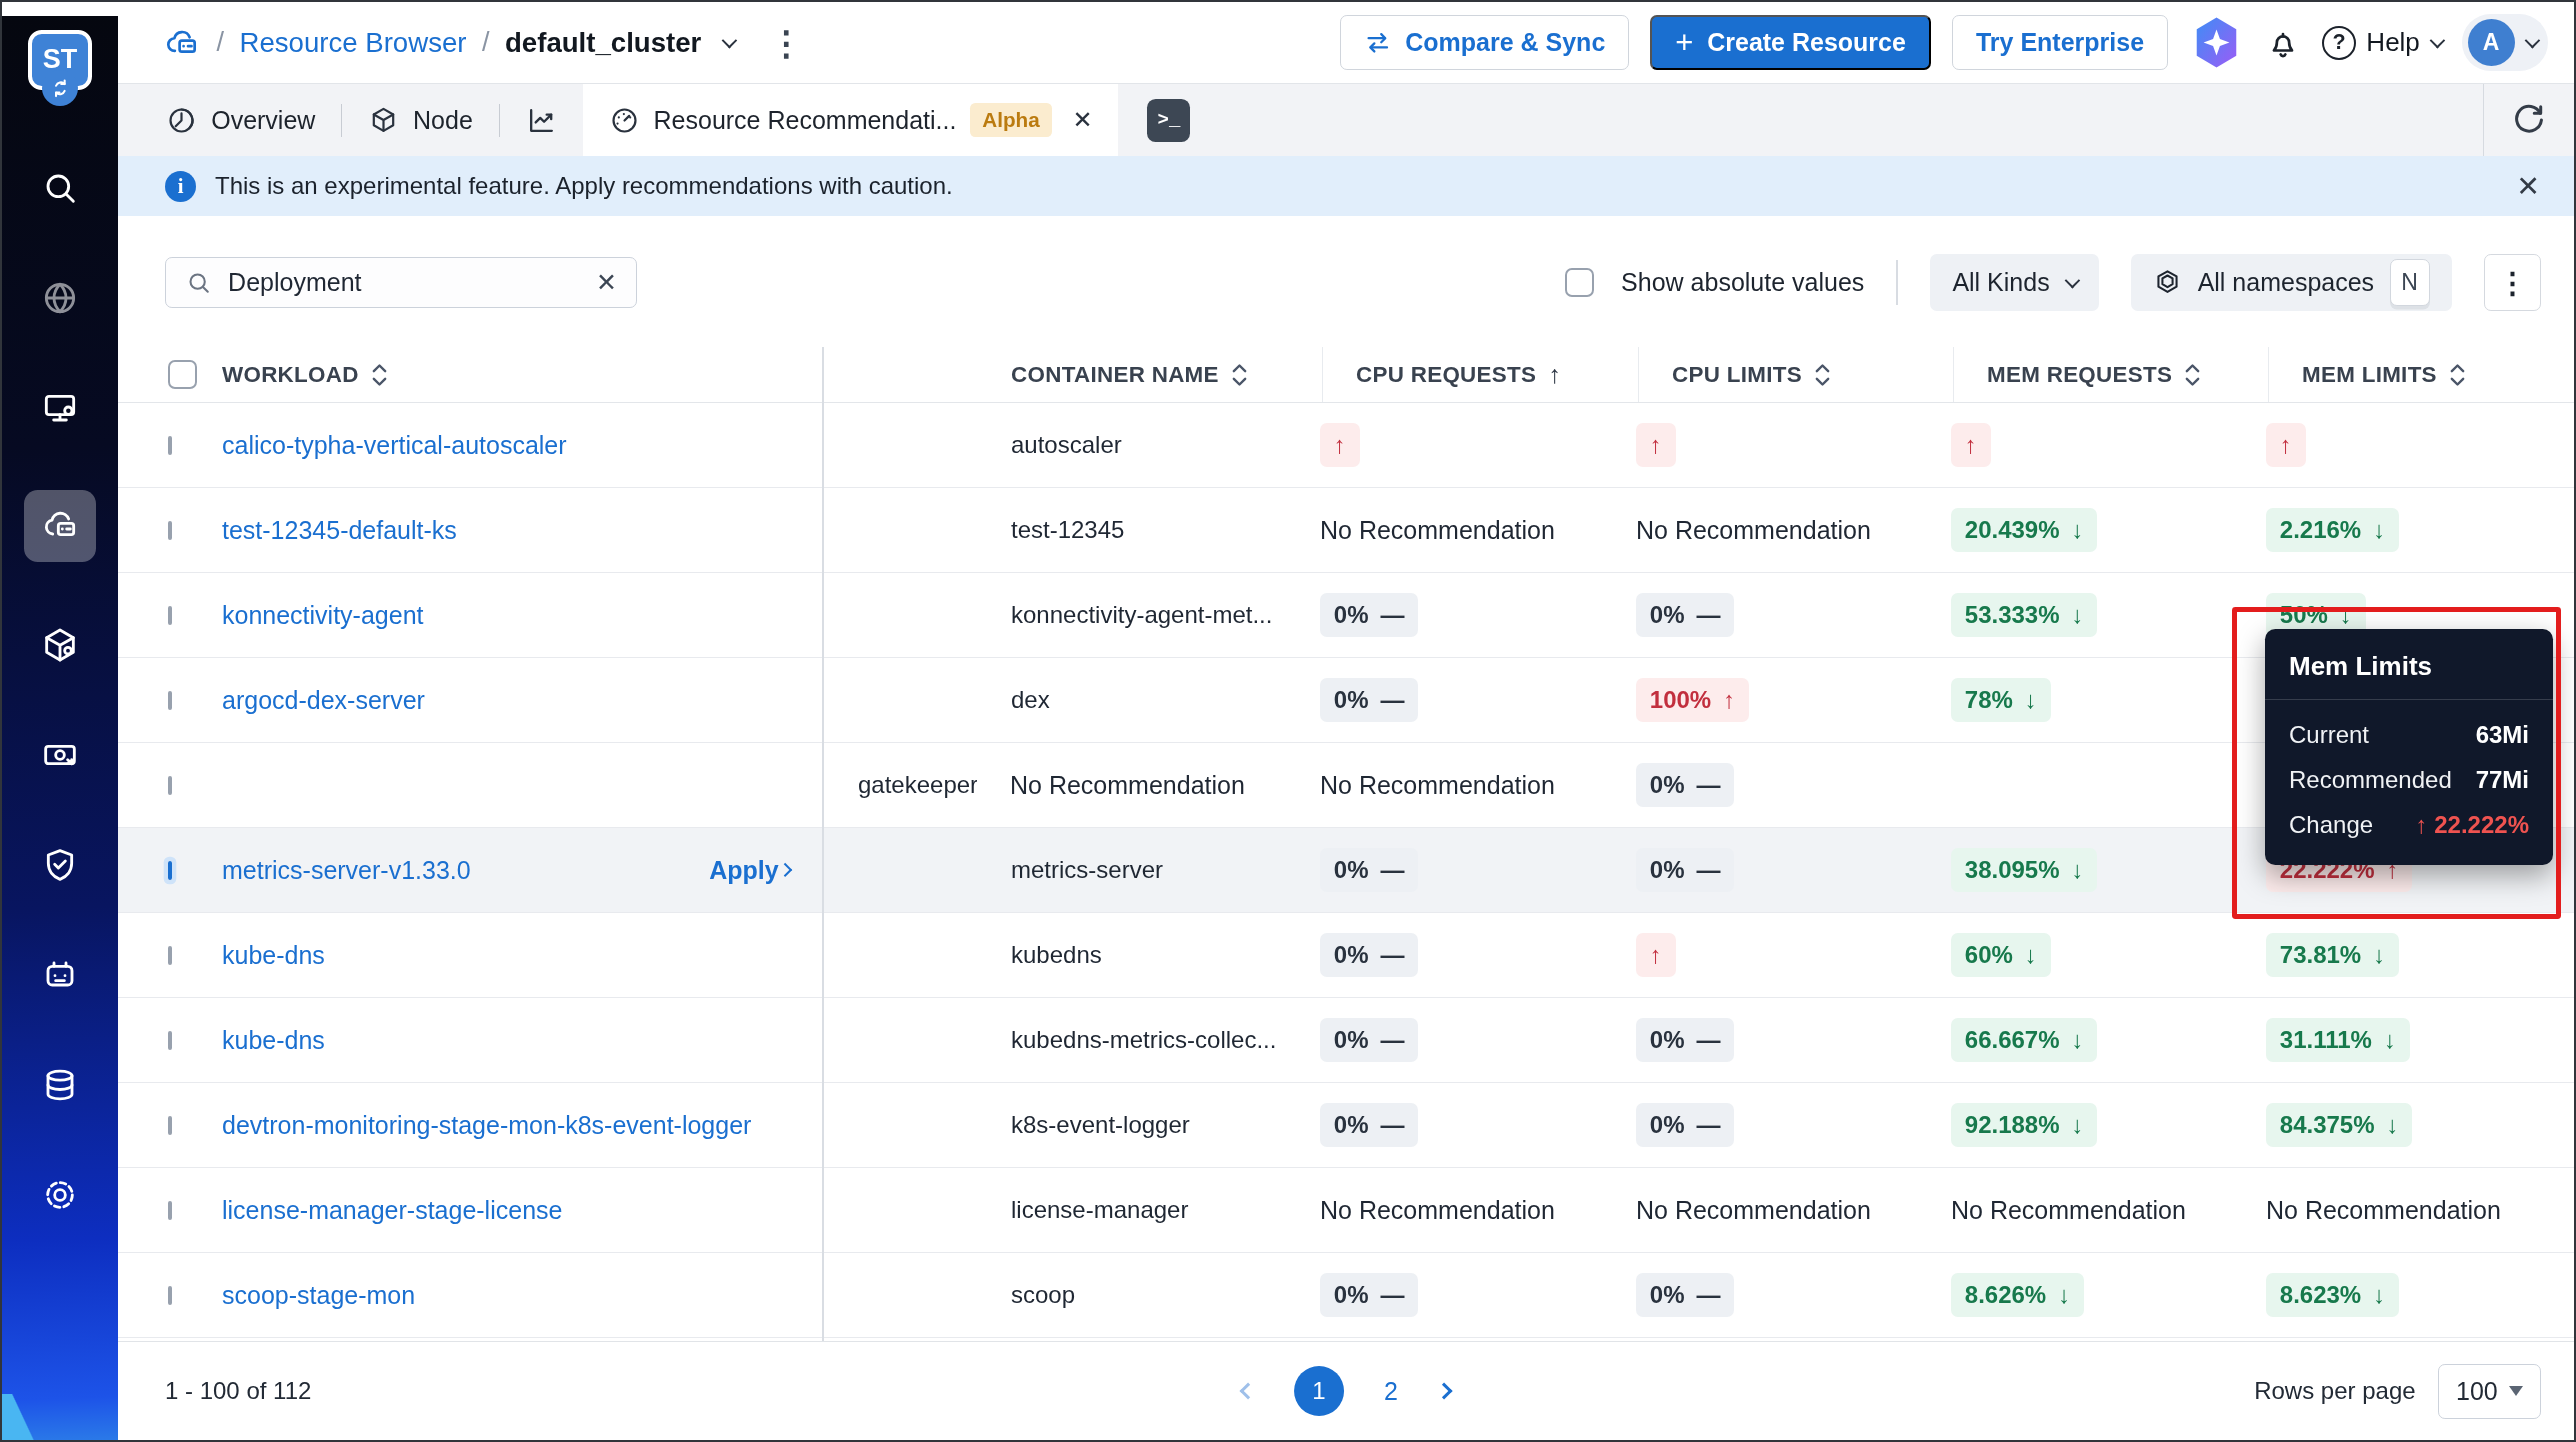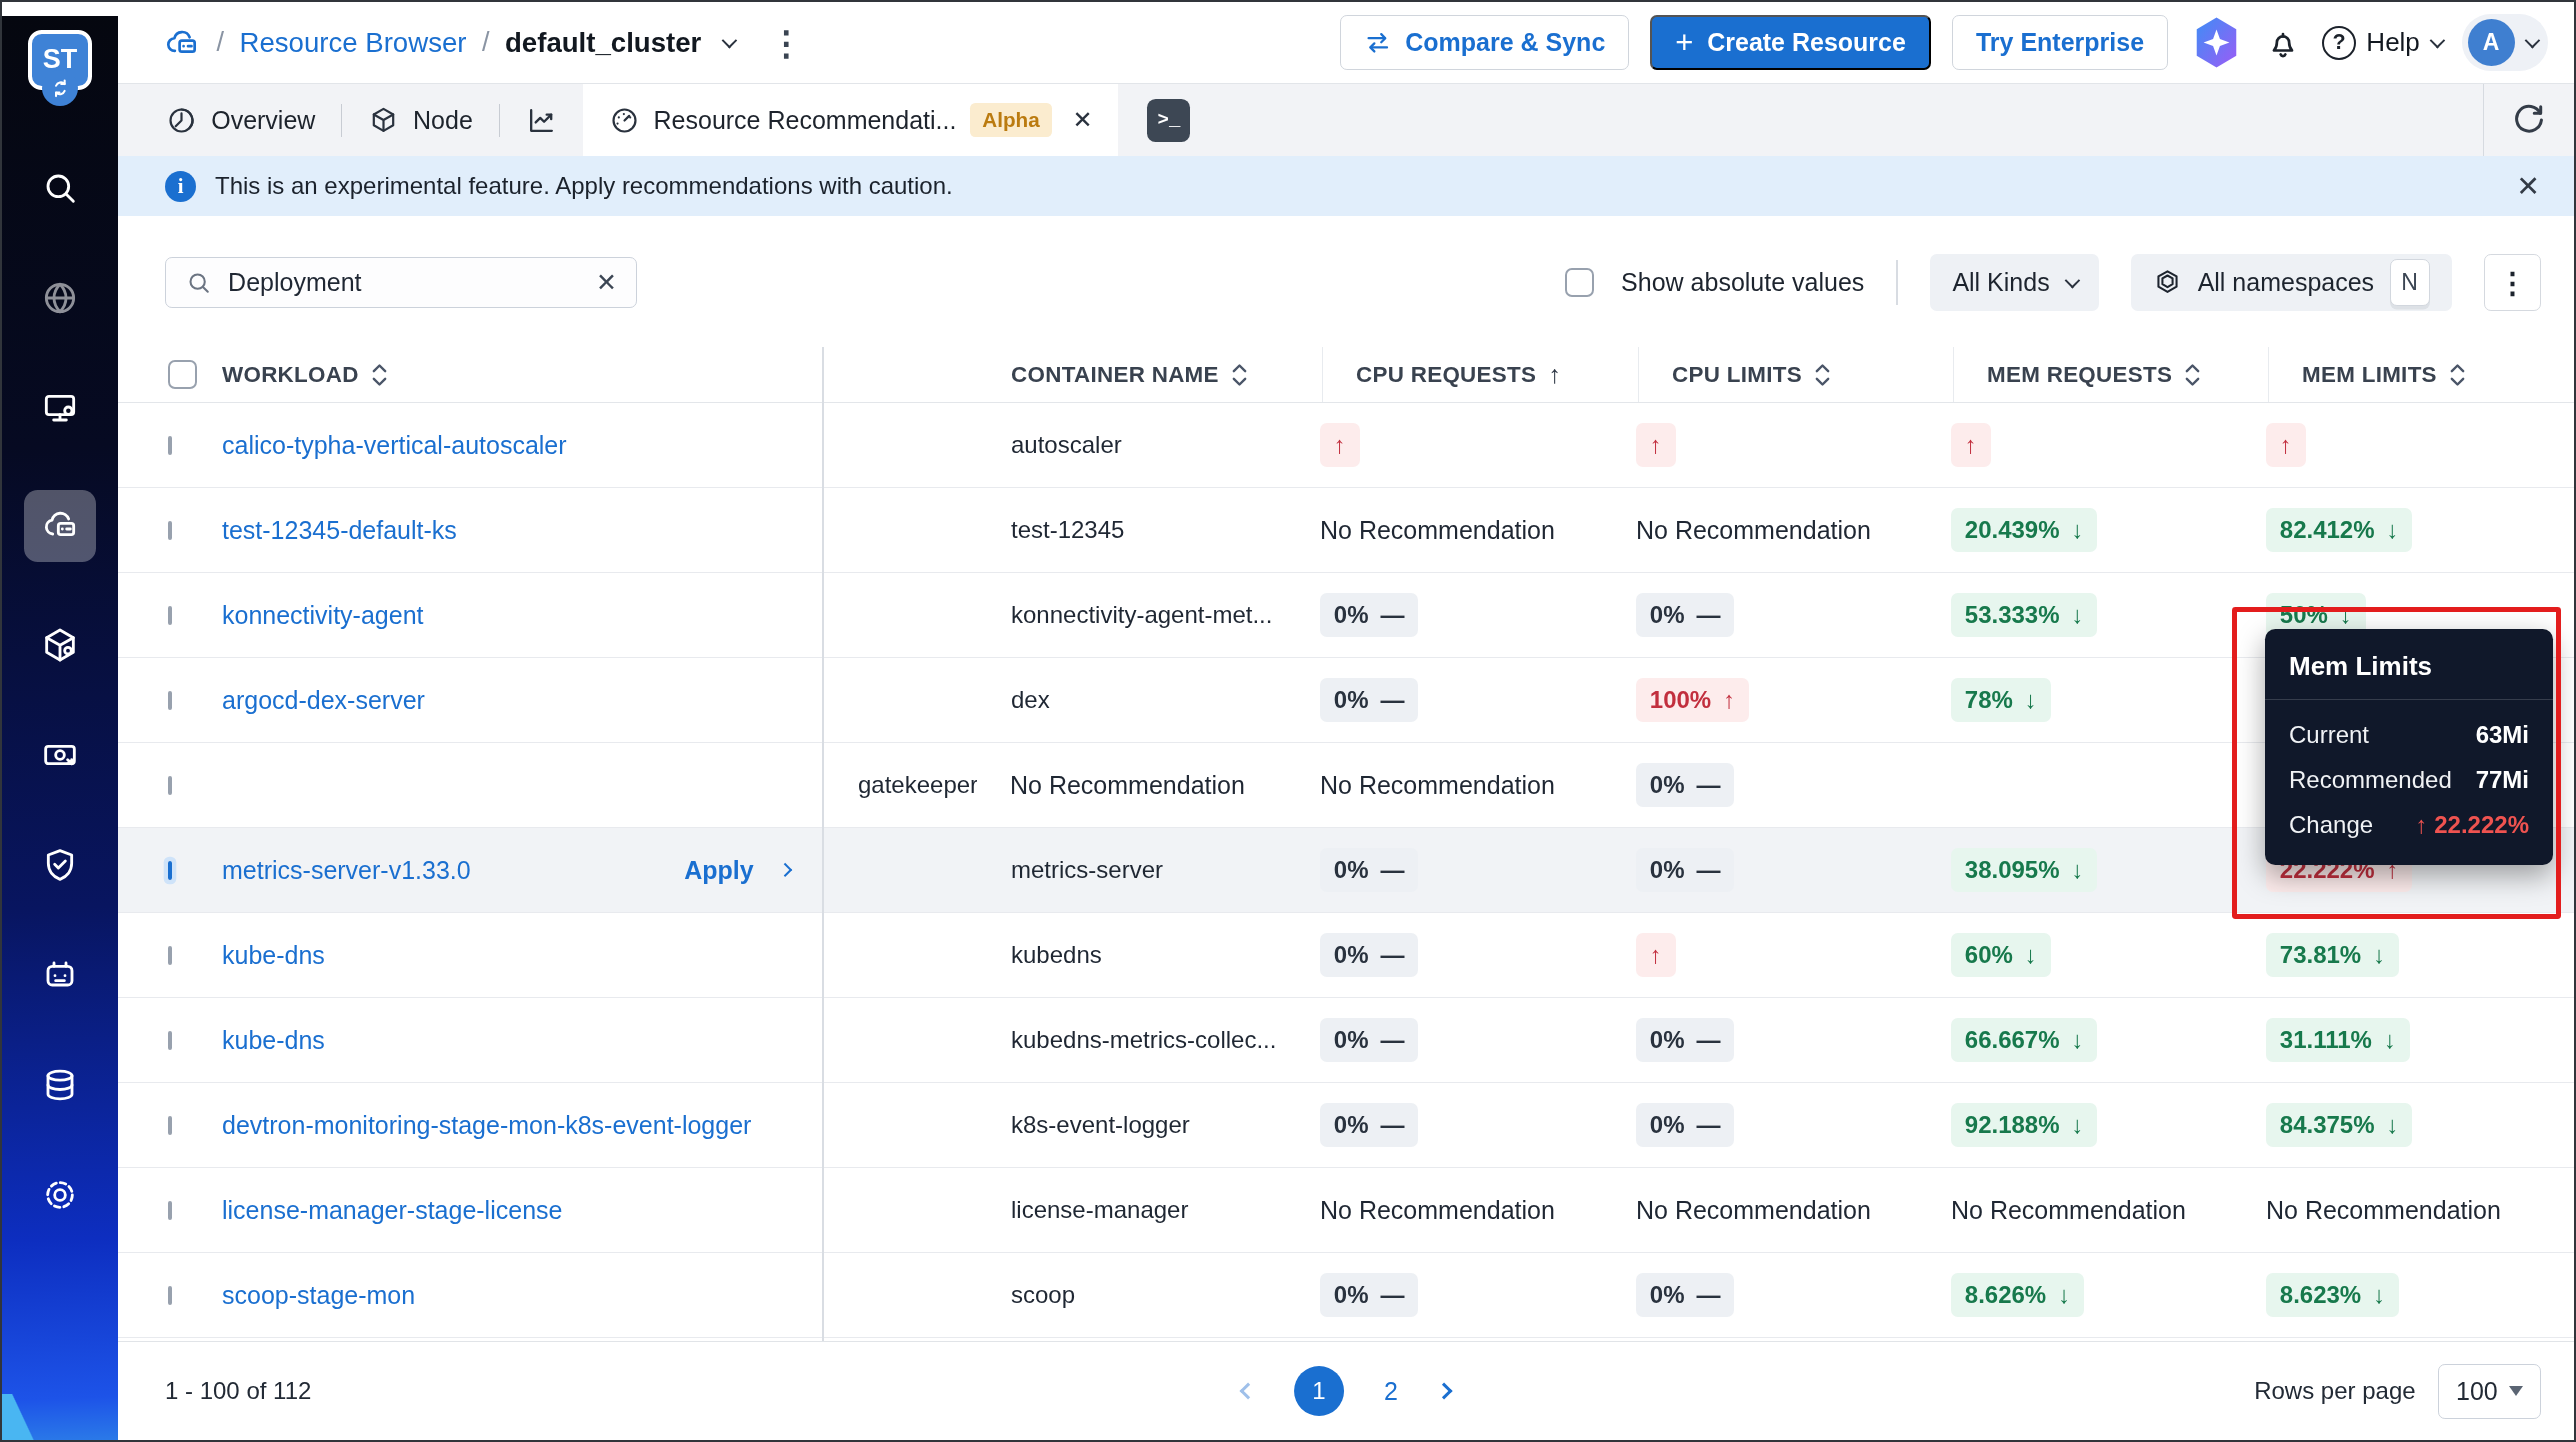--- a/index.html
+++ b/index.html
@@ -93,21 +93,21 @@
   .th { display:flex; align-items:center; gap:12px; height:100%; }
   .th.bl { border-left:0.9px solid #e8ebef; padding-left:33px;margin-left:35px; }
   .sort-icon { width:17px; height:26px; color:#4a5568; flex:none; }
   .up-arrow { font-size:25px; color:#2f3846; font-weight:400; }
   .trow { height:85px; border-bottom:0.9px solid #e8eaee; }
   .trow.hover { background:#f1f3f6; }
   .cbox { width:29px; height:29px; border:2.6px solid #98a1ae; border-radius:6.9px; background:#fff; }
   .trow.hover .cbox { border-color:#1a6fd0; box-shadow:0 0 0 4.3px #cfe3f9; }
   .c-work { display:flex; align-items:center; height:100%; }
   .wl-link { color:#1a6fd0; font-size:25px; text-decoration:none; }
-  .apply { margin-left:auto; color:#1a6fd0; font-size:25px; font-weight:600; display:flex; align-items:center; gap:26px; padding-right:34px; }
+  .apply { margin-left:auto; color:#1a6fd0; font-size:25px; font-weight:600; display:flex; align-items:center; gap:1px; padding-right:34px; }
   .chev-r { display:inline-block; width:10.3px; height:10.3px; border-right:2.6px solid currentColor; border-top:2.6px solid currentColor; transform:rotate(45deg); }
   .c-cont { font-size:24px; color:#1f2733; padding-left:34px; white-space:nowrap; overflow:hidden; }
   .c-val { padding-left:33px; }
   .vbadge { display:inline-flex; align-items:center; gap:12px; padding:7.8px 13.8px; border-radius:6.9px; font-size:24px; font-weight:600; line-height:1.15; }
   .tone-green { background:#e7f6ee; color:#17794c; }
   .tone-red { background:#fdecec; color:#c22f3e; }
   .tone-gray { background:#edf0f4; color:#29323e; }
   .plain { font-size:25px; color:#1f2733; }
   
   .pager { position:absolute; left:0; right:0; bottom:0; height:99px; background:#fff; border-top:0.9px solid #e1e4e8;
@@ -446,21 +446,21 @@
     </div>
     <div class="cell"></div>
     <div class="cell c-cont">test-12345</div>
     <div class="cell c-val"><span class="plain">No Recommendation</span></div>
     <div class="cell c-val"><span class="plain">No Recommendation</span></div>
     <div class="cell c-val"><span class="vbadge tone-green">
                   <span>20.439%</span>
                   <span class="arr">↓</span>
                 </span></div>
     <div class="cell c-val"><span class="vbadge tone-green">
-                  <span>82.412%</span>
+                  <span>2.216%</span>
                   <span class="arr">↓</span>
                 </span></div>
   </div>
             <div class="trow">
     <div class="cell"><span class="cbox"></span></div>
     <div class="cell c-work">
       <a class="wl-link">konnectivity-agent</a>
 
     </div>
     <div class="cell"></div>

